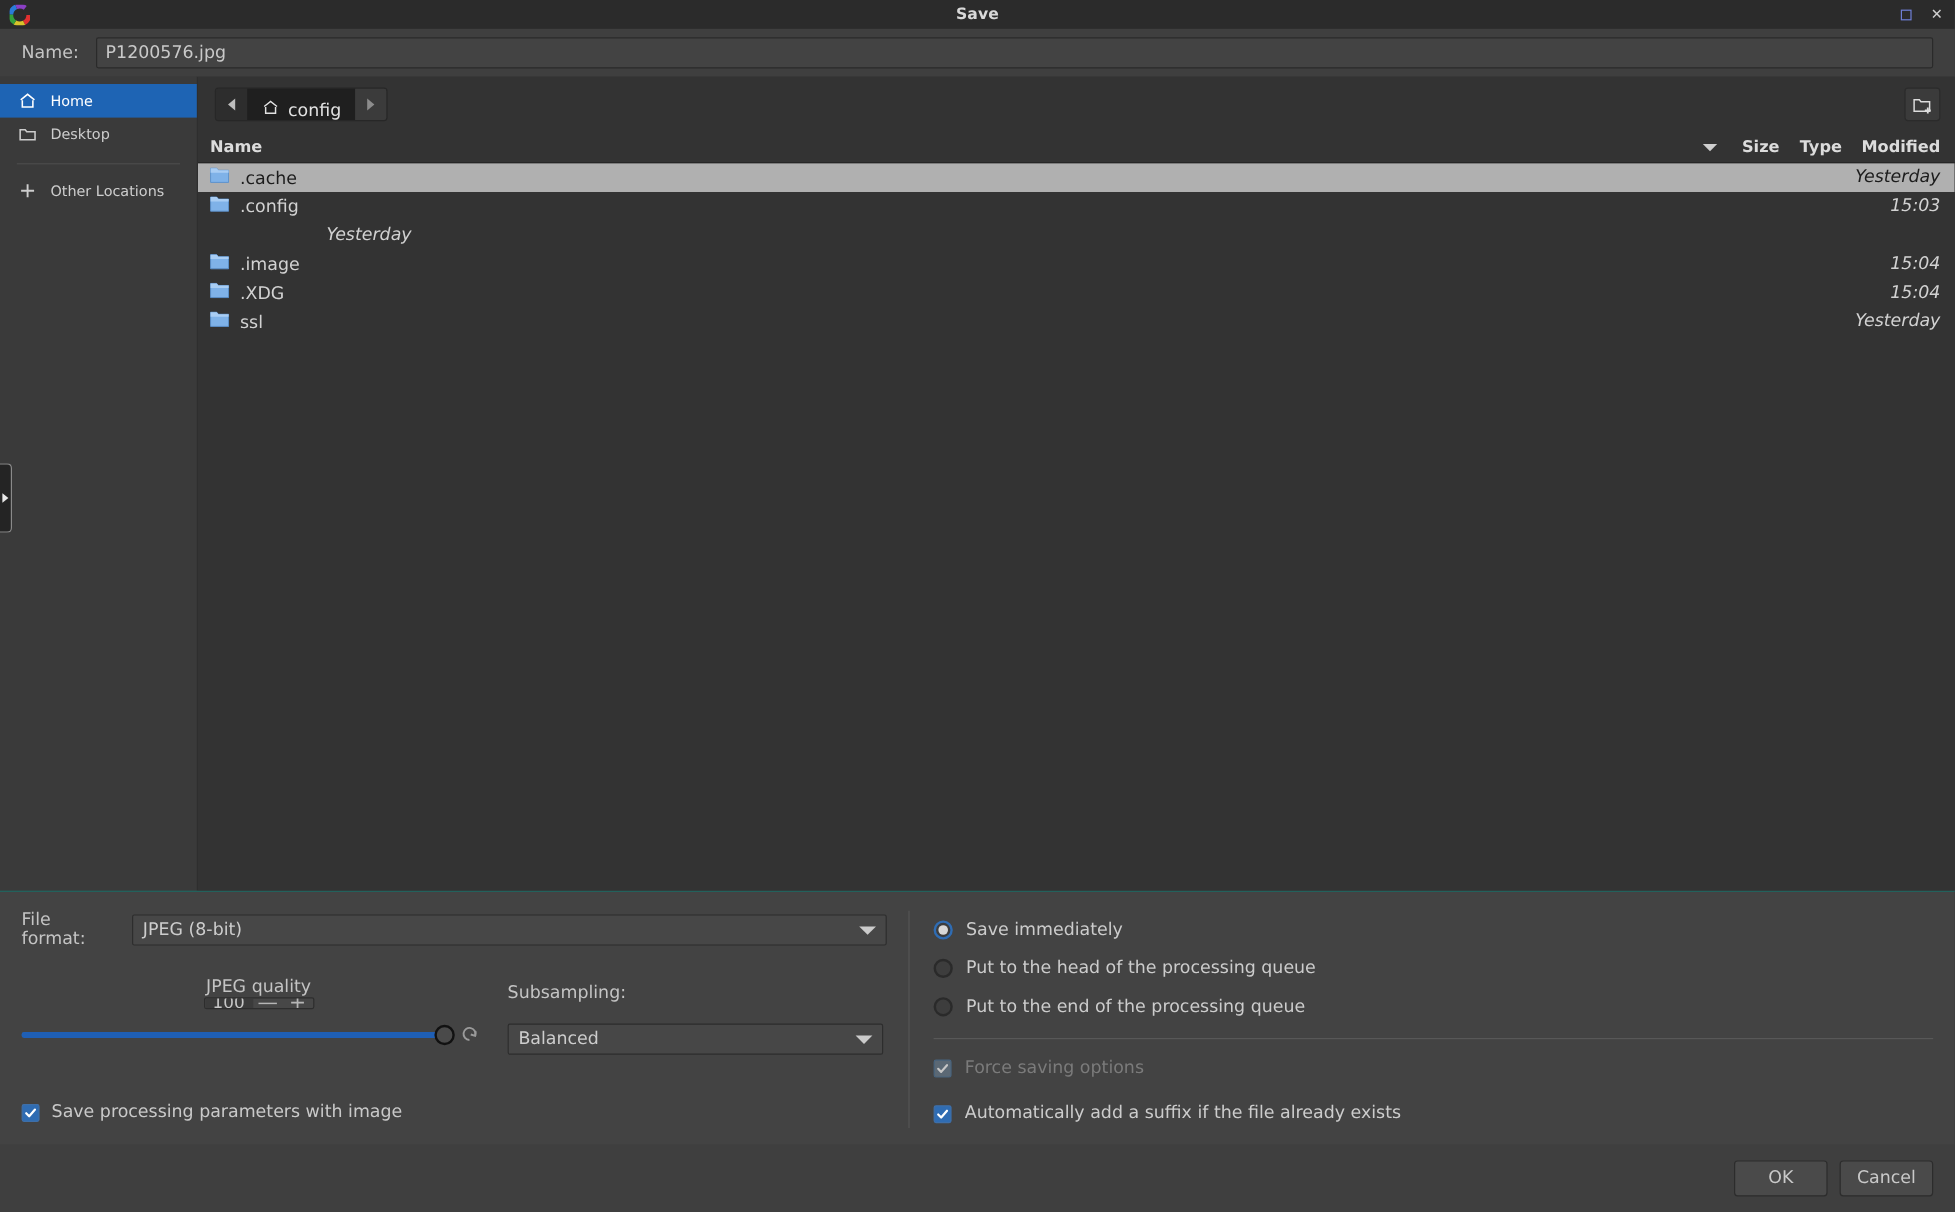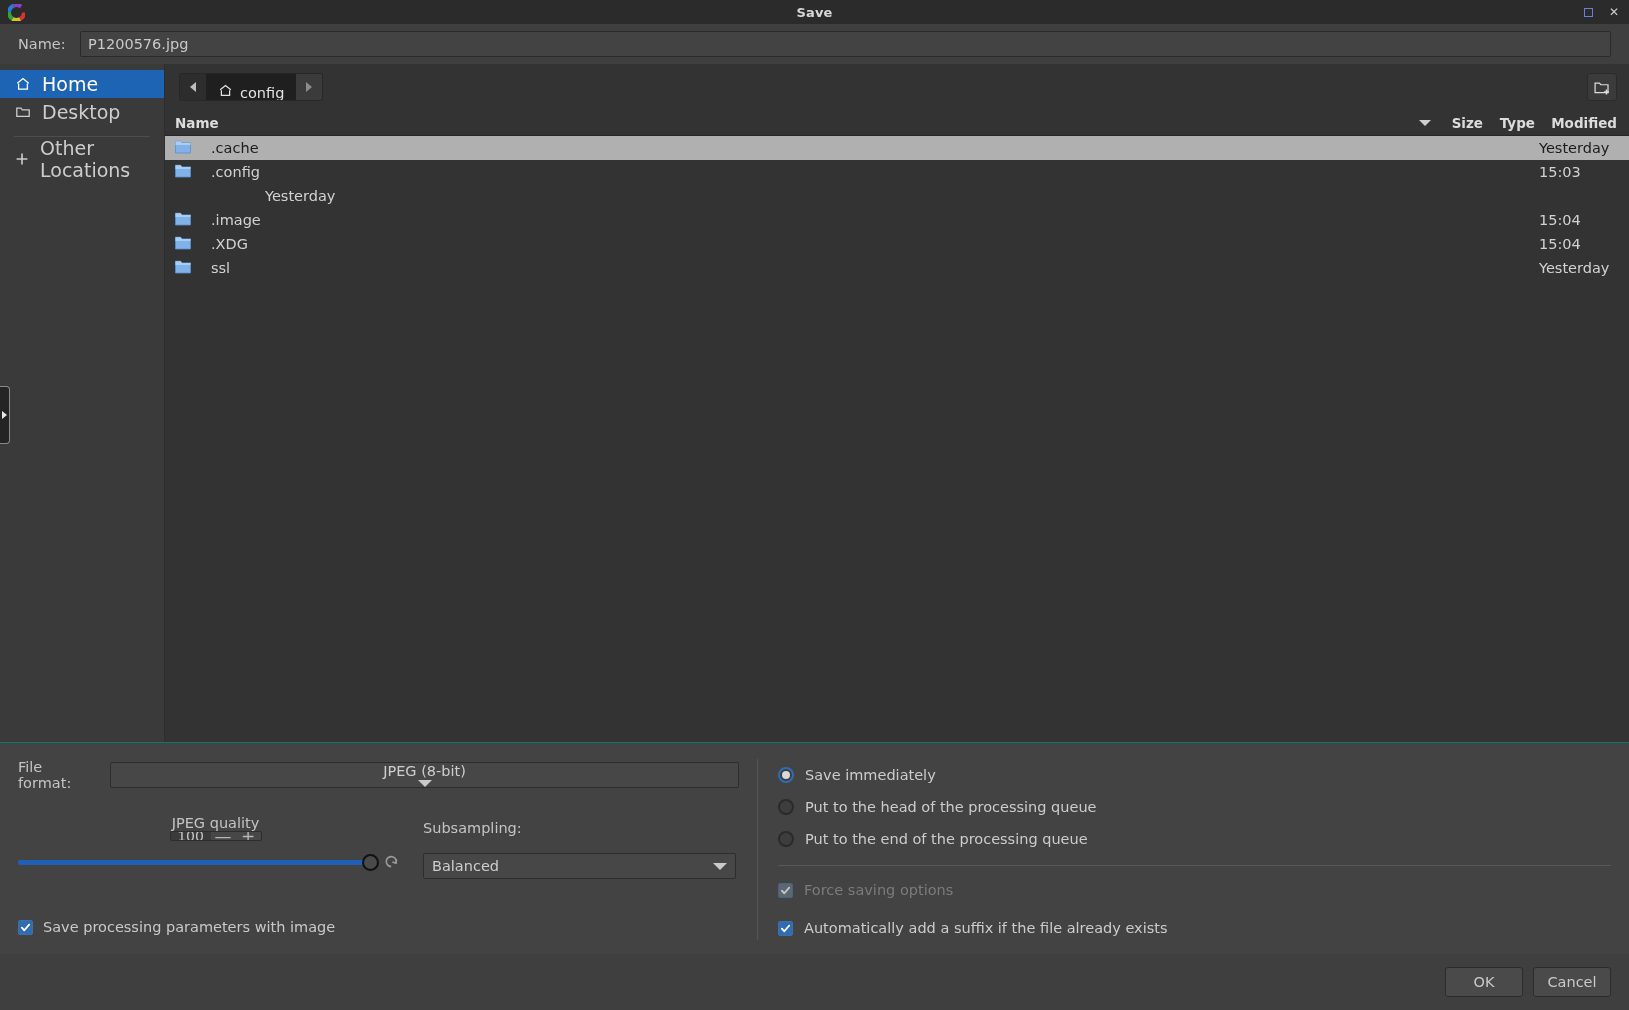--- a/index.html
+++ b/index.html
@@ -46,21 +46,21 @@
     cursor: pointer; z-index: 5;
   }
   .edge-handle .arrow {
     width: 0; height: 0; border-top: 4px solid transparent; border-bottom: 4px solid transparent;
     border-left: 5px solid #e8e8e8;
   }
 
   .sidebar { width: 165px; flex: 0 0 165px; background: #3a3a3a; padding-top: 6px; border-right: 1px solid #2e2e2e; }
   .side-item {
     display: flex; align-items: center; gap: 10px; height: 28px; padding: 0 14px;
-    font-size: 19px; color: #cdcdcd; cursor: pointer;
+    font-size: 12px; color: #cdcdcd; cursor: pointer;
   }
   .side-item.active { background: #1e64b4; color: #ffffff; }
   .side-icon { width: 18px; height: 18px; display: flex; align-items: center; justify-content: center; }
   .side-sep { height: 1px; background: #4d4d4d; margin: 10px 14px 8px 14px; }
 
   .filepane { flex: 1; display: flex; flex-direction: column; min-width: 0; background: #333333; }
 
   .pathbar-row {
     height: 46px; display: flex; align-items: center; justify-content: space-between;
     padding: 0 12px 0 14px; background: #333333; flex: 0 0 46px;
@@ -91,41 +91,41 @@
   .col-name { flex: 1; padding-left: 10px; display: flex; align-items: center; justify-content: space-between;
               padding-right: 8px; cursor: pointer; }
   .sort-arrow { width:0;height:0;border-left:6px solid transparent;border-right:6px solid transparent;border-top:6px solid #cfcfcf; }
   .col-size { width: 48px; text-align: right; padding-right: 4px; cursor: pointer; }
   .col-type { width: 52px; text-align: right; padding-right: 4px; cursor: pointer; }
   .col-mod  { width: 90px; text-align: right; padding-right: 12px; cursor: pointer; }
 
   .filelist { flex: 1; overflow: hidden; background: #333333; }
   .file-row { display: flex; align-items: center; height: 24px; font-size: 14.5px; color: #d2d2d2; cursor: pointer; }
   .file-row.selected { background: #b0b0b0; color: #1c1c1c; }
-  .fr-name { flex: 1; display: flex; align-items: flex-start; gap: 20px; padding-left: 10px; min-width: 0; }
+  .fr-name { flex: 1; display: flex; align-items: flex-end; gap: 9px; padding-left: 10px; min-width: 0; }
   .fr-size { width: 48px; text-align: right; padding-right: 4px; }
   .fr-type { width: 52px; text-align: right; padding-right: 4px; }
-  .fr-mod  { width: 90px; text-align: left; padding-right: 12px; }
+  .fr-mod  { width: 90px; text-align: right; padding-right: 12px; font-style: italic; }
   .folder-ico { width: 16px; height: 14px; flex: 0 0 16px; }
 
   
   .bottom { flex: 0 0 auto; background: #434343; border-top: 1px solid #0f766e; display: flex; }
   .bleft { width: 757px; flex: 0 0 757px; padding: 16px 18px 10px 18px; }
   .vsep { width: 1px; background: #555555; margin: 16px 0 14px 0; }
   .bright { flex: 1; padding: 16px 18px 10px 20px; }
 
   .fmt-row { display: flex; align-items: center; gap: 12px; margin-bottom: 24px; }
   .fmt-label { font-size: 14.5px; color: #c4c4c4; }
   .combo {
     height: 26px; background: #474747; border: 1px solid #2d2d2d; border-radius: 2px;
     display: flex; align-items: center; justify-content: space-between;
     padding: 0 8px 0 8px; color: #cdcdcd; font-size: 14.5px; cursor: pointer;
   }
   .combo .dn { width:0;height:0;border-left:7px solid transparent;border-right:7px solid transparent;border-top:7px solid #cbcbcb; }
-  #file-format-combo { width: 645px; flex-direction: column; }
+  #file-format-combo { width: 645px; }
   #subsampling-combo { width: 313px; }
 
   .quality-block { display: flex; gap: 0; }
   .qcol { width: 400px; }
   .q-top { display: flex; align-items: center; justify-content: space-between; height: 26px; flex-direction: column; }
   .q-label { font-size: 14.5px; color: #c4c4c4; }
   .spin { display: flex; align-items: stretch; height: 24px; border: 1px solid #2d2d2d; border-radius: 2px;
           background: #474747; overflow: hidden; }
   .spin-val { width: 40px; background: #3b3b3b; color: #c7c7c7; font-size: 14px;
               display: flex; align-items: center; justify-content: center; }

